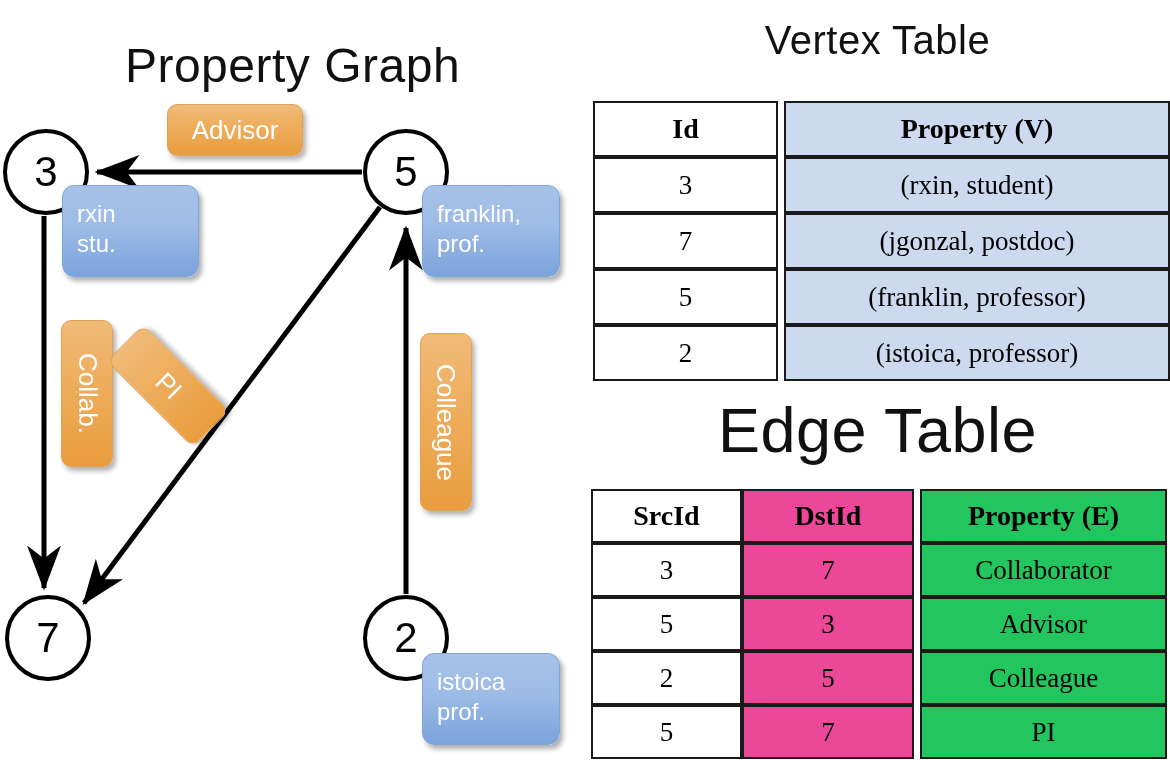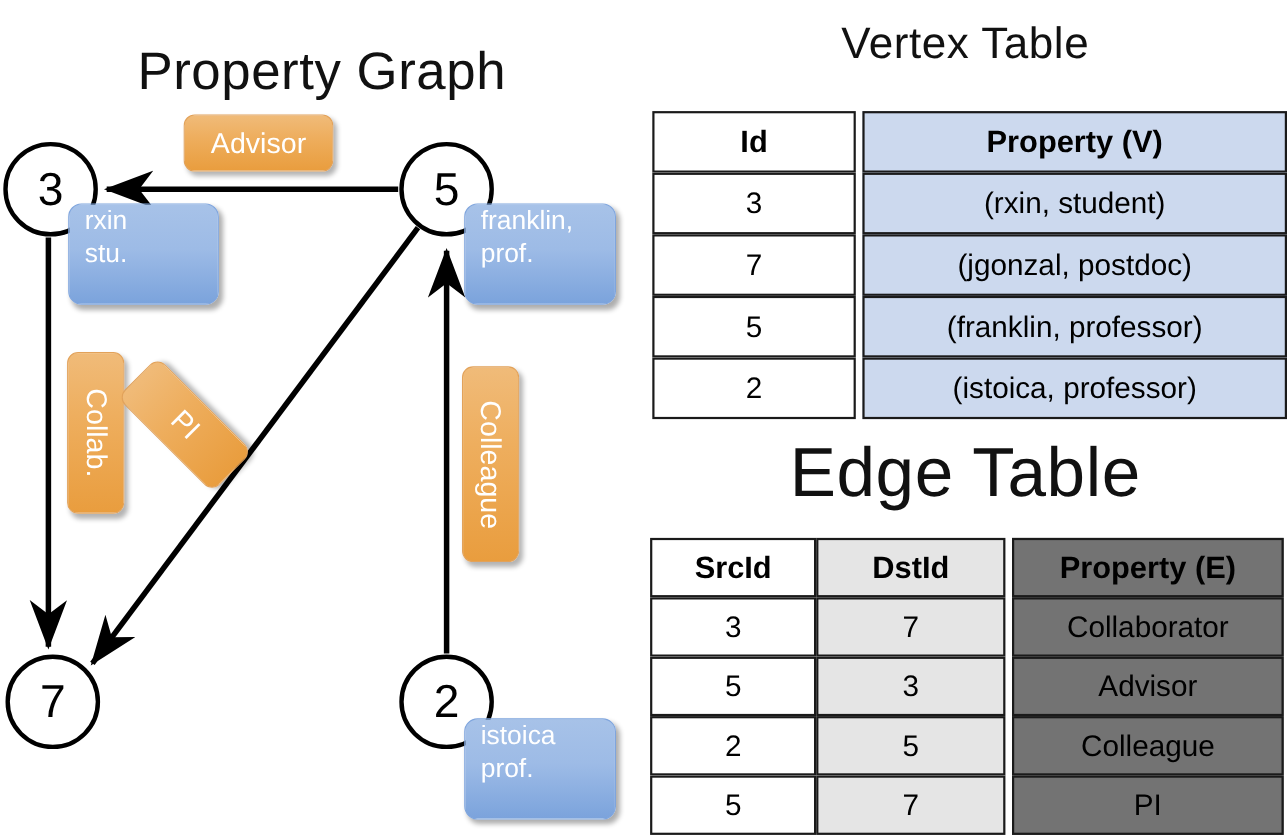--- a/index.html
+++ b/index.html
@@ -82,21 +82,21 @@
   .prop-box {
     position: absolute;
     border-radius: 12px;
     background: linear-gradient(180deg, #a7c2e8 0%, #9dbbe6 45%, #7ba3dc 100%);
     border: 1px solid #7fa5dd;
     box-shadow: 3px 4px 5px rgba(0,0,0,0.32);
     color: #ffffff;
     font-size: 24px;
     font-weight: 300;
     line-height: 30px;
-    padding: 0 14px;
+    padding: 13px 14px;
     box-sizing: border-box;
     z-index: 4;
     font-family: "Liberation Sans", sans-serif;
   }
   #prop-rxin     { left: 62px;  top: 185px; width: 137px; height: 92px; }
   #prop-franklin { left: 422px; top: 185px; width: 138px; height: 92px; }
   #prop-jgonzal  { left: 62px;  top: 653px; width: 137px; height: 92px; }
   #prop-istoica  { left: 422px; top: 653px; width: 138px; height: 92px; }
 
   
@@ -132,21 +132,21 @@
     transform: rotate(-45deg);
     transform-origin: center center;
   }
   #label-pi .rot { transform: rotate(90deg); white-space: nowrap; }
 
   
   .data-table {
     position: absolute;
     border-collapse: separate;
     border-spacing: 0;
-    font-family: Liberation Sans, sans-serif;
+    font-family: Liberation Serif, serif;
   }
   .data-table td, .data-table th {
     border: 2px solid #1a1a1a;
     font-weight: 300;
     font-size: 27px;
     text-align: center;
     padding: 0;
     box-sizing: border-box;
     color: #000;
   }
@@ -161,22 +161,22 @@
   }
 
   
   #vertex-table { left: 593px; top: 101px; }
   #vertex-table .c-id   { width: 185px; height: 56px; background: #ffffff; }
   #vertex-table .c-prop { width: 386px; height: 56px; background: #ccd9ee; }
 
   
   #edge-table { left: 591px; top: 489px; }
   #edge-table .c-src  { width: 151px; height: 54px; background: #ffffff; }
-  #edge-table .c-dst  { width: 172px; height: 54px; background: #e5e5e5; }
-  #edge-table .c-prop { width: 247px; height: 54px; background: #737373; }
+  #edge-table .c-dst  { width: 172px; height: 54px; background: #ec4899; }
+  #edge-table .c-prop { width: 247px; height: 54px; background: #22c55e; }
 </style>
 </head>
 <body>
 
 <div class="title" id="title-property-graph">Property Graph</div>
 <div class="title" id="title-vertex-table">Vertex Table</div>
 <div class="title" id="title-edge-table">Edge Table</div>
 
 <div id="graph-panel">
 

